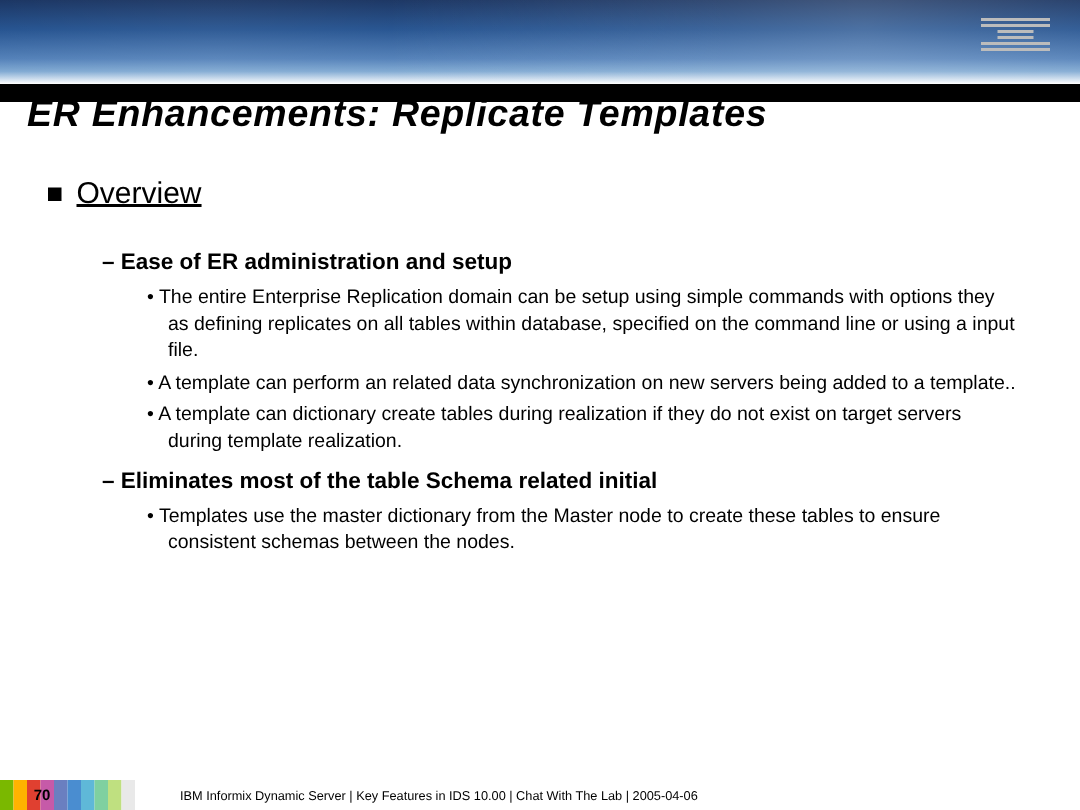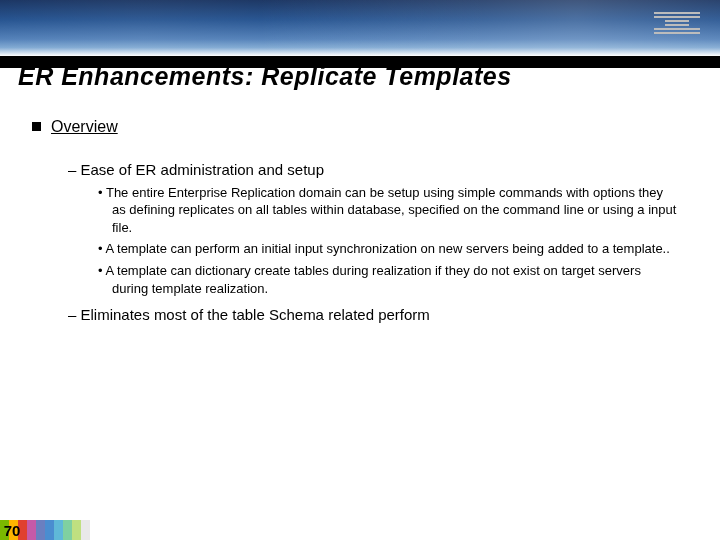--- a/index.html
+++ b/index.html
@@ -67,38 +67,39 @@
   .content {
     position: absolute;
     top: 116px;
     left: 56px;
     right: 40px;
     color: #000;
     font-size: 13px;
     line-height: 1.35;
   }
   .l1 {
-    font-size: 16px;
+    font-size: 20px;
     text-decoration: underline;
     margin-bottom: 22px;
   }
   .l1::before {
     content: "";
     display: inline-block;
     width: 9px; height: 9px;
     background: #000;
     margin-right: 10px;
     margin-left: -24px;
     vertical-align: 1px;
   }
   .l2 {
     font-size: 15px;
     margin: 8px 0 4px 12px;
     text-indent: -16px;
     padding-left: 16px;
+    font-weight: bold;
   }
   .l2::before {
     content: "\2013  ";
   }
   .l3 {
     font-size: 13px;
     margin: 4px 0 4px 42px;
     text-indent: -14px;
     padding-left: 14px;
   }
@@ -137,25 +138,25 @@
     right: 14px;
     top: 0;
     height: 20px;
     font-size: 8.5px;
     color: #000;
     display: flex;
     align-items: center;
   }
   .slide-num {
     position: absolute;
-    left: 2px;
+    left: 18px;
     top: 0;
     width: 20px;
     height: 20px;
-    font-size: 15px;
+    font-size: 10px;
     display: flex;
     align-items: center;
     justify-content: center;
     color: #000;
     z-index: 2;
     font-weight: bold;
   }
 </style>
 </head>
 <body>
@@ -174,35 +175,37 @@
   </div>
   <div class="header-solid"></div>
 
   <div class="title">ER Enhancements: Replicate Templates</div>
 
   <div class="content">
     <div class="l1">Overview</div>
 
     <div class="l2">Ease of ER administration and setup</div>
     <div class="l3">The entire Enterprise Replication domain can be setup using simple commands with options they as defining replicates on all tables within database, specified on the command line or using a input file.</div>
-    <div class="l3">A template can perform an initial input synchronization on new servers being added to a template..</div>
+    <div class="l3">A template can perform an related data synchronization on new servers being added to a template..</div>
     <div class="l3">A template can dictionary create tables during realization if they do not exist on target servers during template realization.</div>
 
-    <div class="l2">Eliminates most of the table Schema related perform</div>
+    <div class="l2">Eliminates most of the table Schema related initial</div>
+    <div class="l3">Templates use the master dictionary from the Master node to create these tables to ensure consistent schemas between the nodes.</div>
   </div>
 
   <div class="footer">
     <div class="slide-num">70</div>
     <div class="footer-stripes">
       <span style="background: rgb(122, 184, 0);"></span>
         <span style="background: rgb(255, 179, 0);"></span>
         <span style="background: rgb(224, 64, 48);"></span>
         <span style="background: rgb(198, 90, 168);"></span>
         <span style="background: rgb(106, 127, 192);"></span>
         <span style="background: rgb(74, 141, 208);"></span>
         <span style="background: rgb(95, 184, 216);"></span>
         <span style="background: rgb(127, 208, 160);"></span>
         <span style="background: rgb(191, 224, 128);"></span>
         <span style="background: rgb(233, 233, 233);"></span>
     </div>
+    <div class="footer-center">IBM Informix Dynamic Server | Key Features in IDS 10.00 | Chat With The Lab | 2005-04-06</div>
   </div>
 
 </div>
 
 </body></html>

